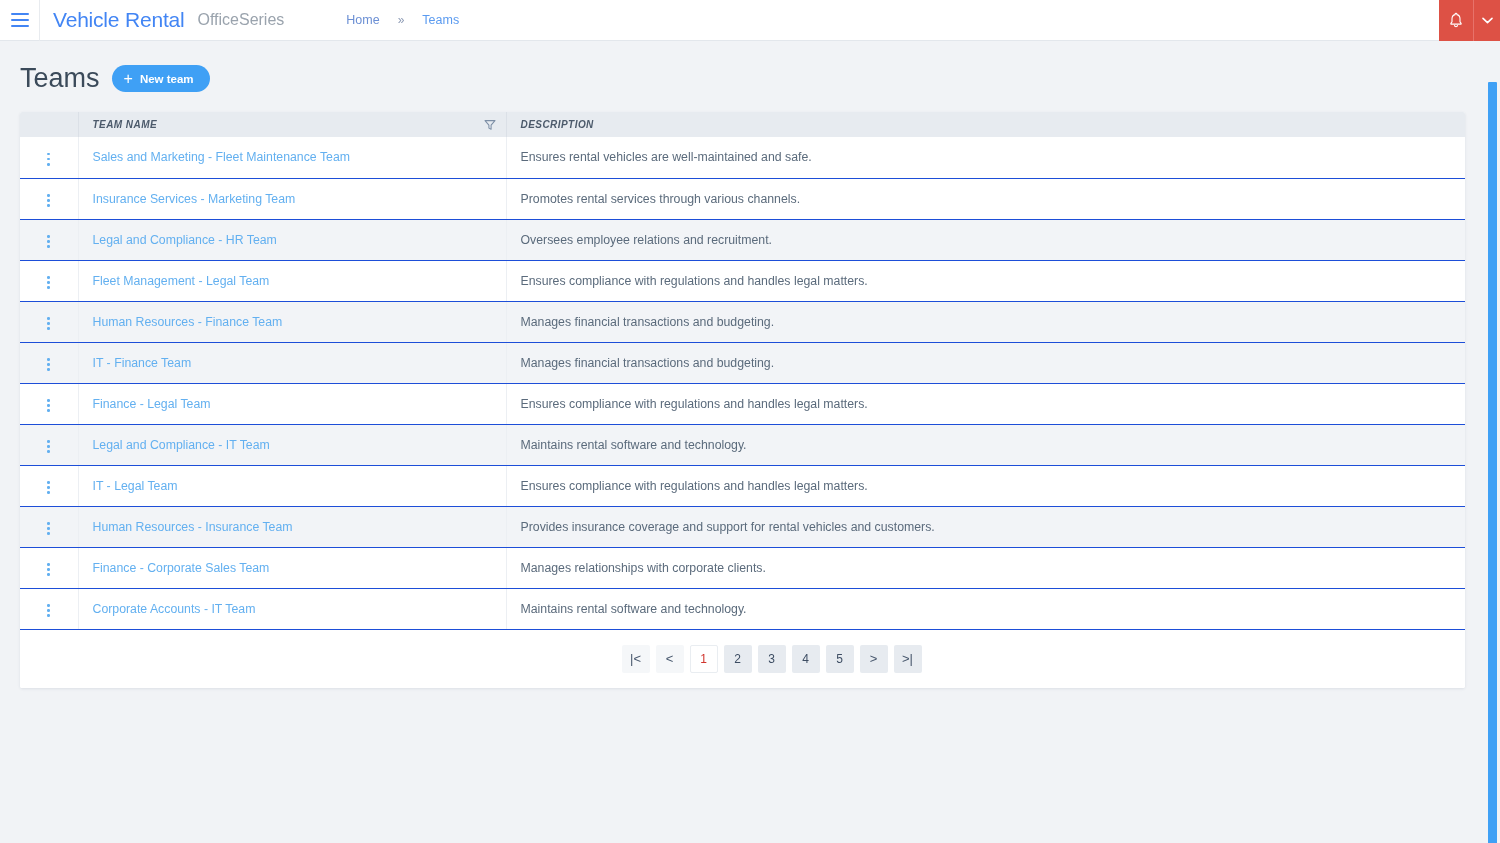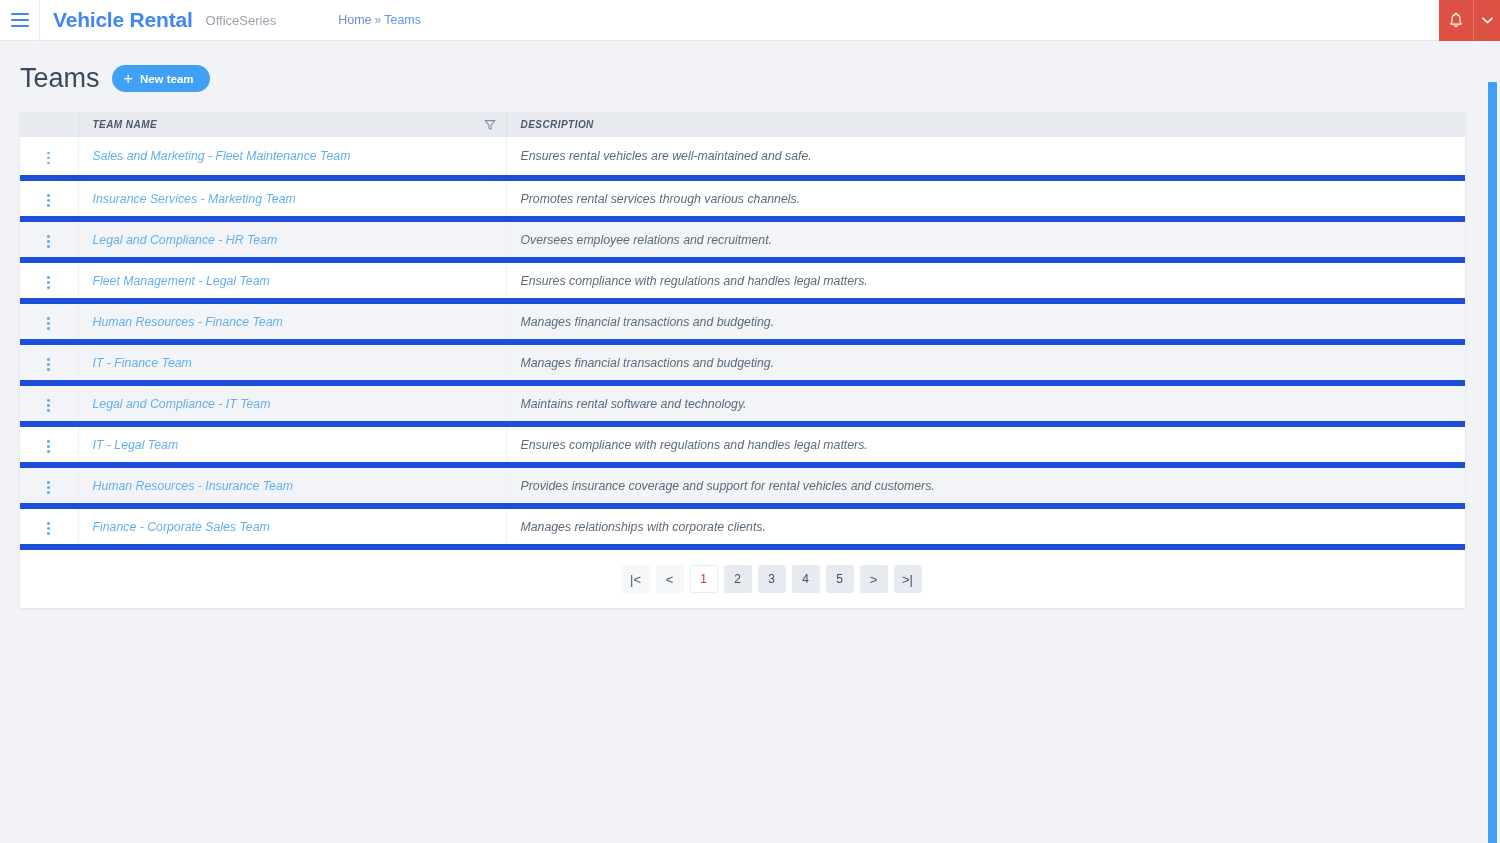--- a/index.html
+++ b/index.html
@@ -28,34 +28,34 @@
     cursor: pointer;
     border-right: 1px solid #e8ebef;
   }
   .hamburger span {
     display: block; width: 18px; height: 2px;
     background: #4285f4; border-radius: 1px;
   }
   .brand {
     margin-left: 13px;
     font-size: 21px;
-    font-weight: bold;
+    font-weight: normal;
     color: #4285f4;
     letter-spacing: -0.2px;
   }
   .subbrand {
     margin-left: 13px;
-    font-size: 13px;
+    font-size: 16px;
     color: #9aa3ad;
   }
   .breadcrumb {
     margin-left: 62px;
     font-size: 12.5px;
     color: #6b8fd4;
-    display: flex; align-items: center; gap: 3px;
+    display: flex; align-items: center; gap: 18px;
   }
   .breadcrumb a { color: #6b8fd4; text-decoration: none; cursor: pointer; }
   .breadcrumb .sep { color: #8d9bb5; font-size: 12px; }
   .breadcrumb .cur { color: #5b9bf0; cursor: pointer; }
 
   .topbar-right {
     position: absolute; right: 0; top: 0;
     height: 41px; display: flex;
   }
   .bell-btn, .caret-btn {
@@ -131,24 +131,24 @@
     cursor: pointer; line-height: 0;
   }
 
   tbody tr { height: 41px; }
   tbody tr.odd  td { background: #ffffff; }
   tbody tr.even td { background: #f2f4f7; }
   tbody td {
     font-size: 12.3px;
     color: #5b6b7c;
     padding: 0 0 0 14px;
-    border-bottom: 6px solid #1d4ed8;
+    border-bottom: 1px solid #1d4ed8;
     border-right: 1px solid #eceff3;
     vertical-align: middle;
-    white-space: nowrap; overflow: hidden; text-overflow: ellipsis; font-style: italic;
+    white-space: nowrap; overflow: hidden; text-overflow: ellipsis;
   }
   tbody td.c-desc { border-right: none; }
   tbody td.c-actions { text-align: center; padding: 0; }
   .team-link { color: #63b0f0; text-decoration: none; cursor: pointer; font-size: 12.3px; }
 
   .kebab {
     display: inline-flex; flex-direction: column;
     align-items: center; justify-content: center;
     gap: 2.5px; cursor: pointer;
     width: 18px; height: 22px;
@@ -296,20 +296,29 @@
           </tr>
           <tr class="even">
             <td class="c-actions"><span class="kebab">
                 <i></i>
                 <i></i>
                 <i></i>
               </span></td>
             <td class="c-name"><a class="team-link">IT - Finance Team</a></td>
             <td class="c-desc">Manages financial transactions and budgeting.</td>
           </tr>
+          <tr class="odd">
+            <td class="c-actions"><span class="kebab">
+                <i></i>
+                <i></i>
+                <i></i>
+              </span></td>
+            <td class="c-name"><a class="team-link">Finance - Legal Team</a></td>
+            <td class="c-desc">Ensures compliance with regulations and handles legal matters.</td>
+          </tr>
           <tr class="even">
             <td class="c-actions"><span class="kebab">
                 <i></i>
                 <i></i>
                 <i></i>
               </span></td>
             <td class="c-name"><a class="team-link">Legal and Compliance - IT Team</a></td>
             <td class="c-desc">Maintains rental software and technology.</td>
           </tr>
           <tr class="odd">
@@ -331,20 +340,29 @@
             <td class="c-desc">Provides insurance coverage and support for rental vehicles and customers.</td>
           </tr>
           <tr class="odd">
             <td class="c-actions"><span class="kebab">
                 <i></i>
                 <i></i>
                 <i></i>
               </span></td>
             <td class="c-name"><a class="team-link">Finance - Corporate Sales Team</a></td>
             <td class="c-desc">Manages relationships with corporate clients.</td>
+          </tr>
+          <tr class="odd">
+            <td class="c-actions"><span class="kebab">
+                <i></i>
+                <i></i>
+                <i></i>
+              </span></td>
+            <td class="c-name"><a class="team-link">Corporate Accounts - IT Team</a></td>
+            <td class="c-desc">Maintains rental software and technology.</td>
           </tr>
         </tbody>
     </table>
 
     <div class="pager-wrap">
       <div class="pager">
         <button class="pg arrow disabled">|&lt;</button>
         <button class="pg arrow disabled">&lt;</button>
         <button class="pg active">1</button>
         <button class="pg">2</button>

